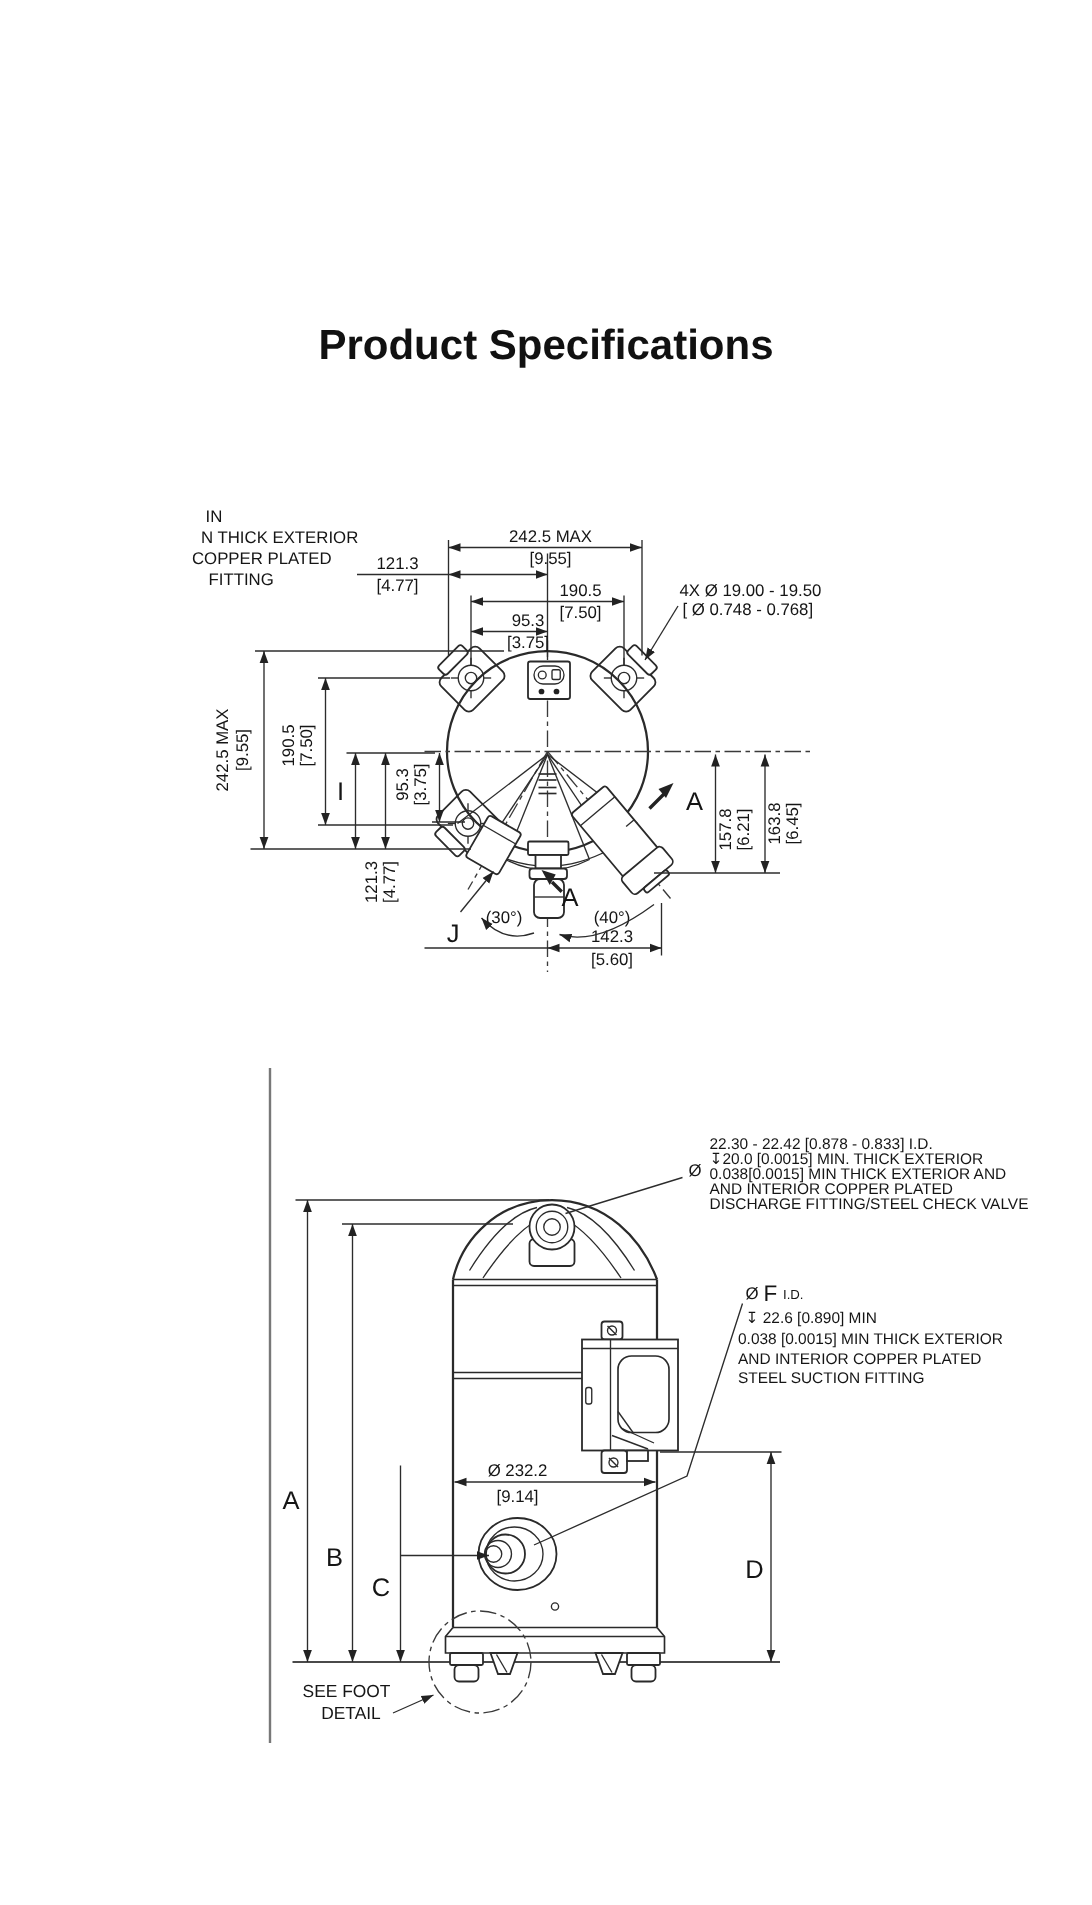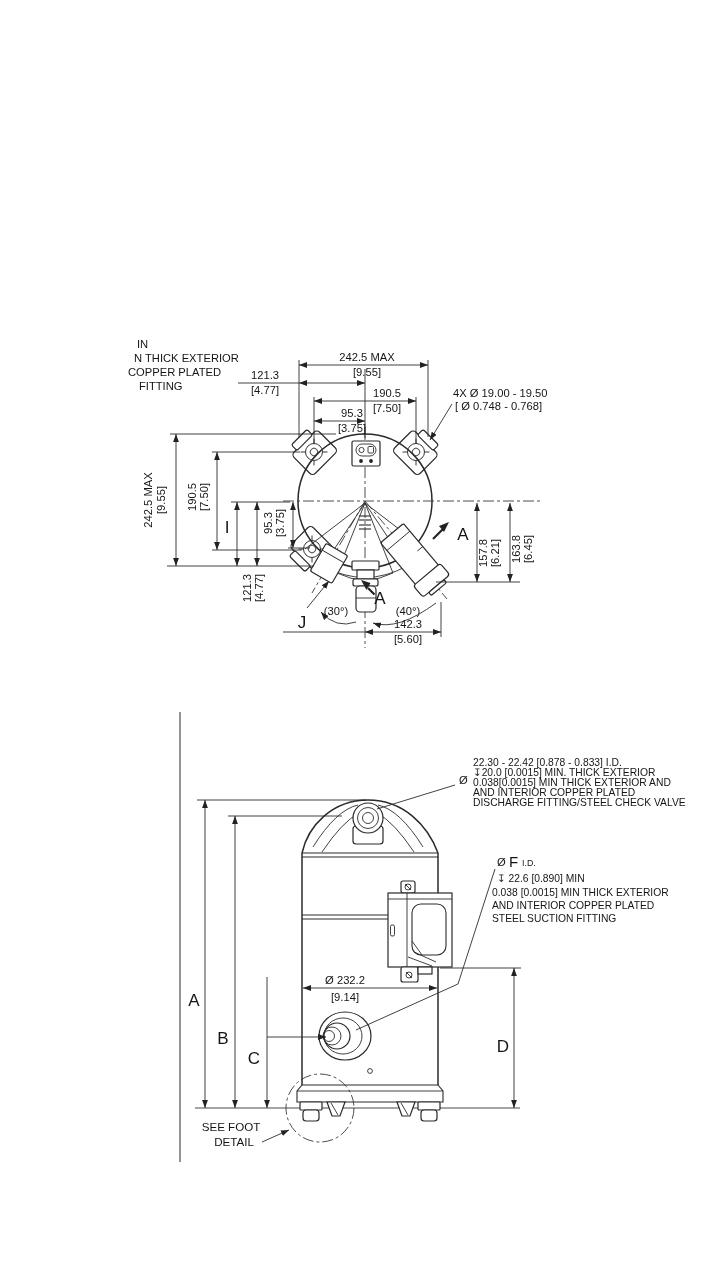--- a/index.html
+++ b/index.html
@@ -21,20 +21,21 @@
   .lw{stroke:#2a2a2a;stroke-width:1.2;fill:#fff;}
   .cl{stroke:#3a3a3a;stroke-width:0.9;fill:none;stroke-dasharray:11 3 3 3;}
   .gray{stroke:#787878;stroke-width:1.6;fill:none;}
   .base{stroke:#4a4a4a;stroke-width:1.2;fill:none;}
 </style>
 </head>
 <body>
 
 <div class="stage">
 
+  <div class="title">Product Specifications</div>
 
   <svg width="728" height="1270" viewBox="0 0 728 1270">
     <defs>
       <marker id="arw" markerUnits="userSpaceOnUse" markerWidth="10" markerHeight="9" refX="8" refY="4.5" orient="auto-start-reverse">
         <path d="M0,1.6 L8,4.5 L0,7.4 Z" fill="#222"></path>
       </marker>
       <g id="foot-shape">
         <rect x="-18" y="-14" width="36" height="30" rx="4" class="lw"></rect>
         <rect x="-11" y="-21" width="22" height="8" rx="2" class="lw"></rect>
         <circle cx="0" cy="0" r="8.5" class="lt"></circle>

